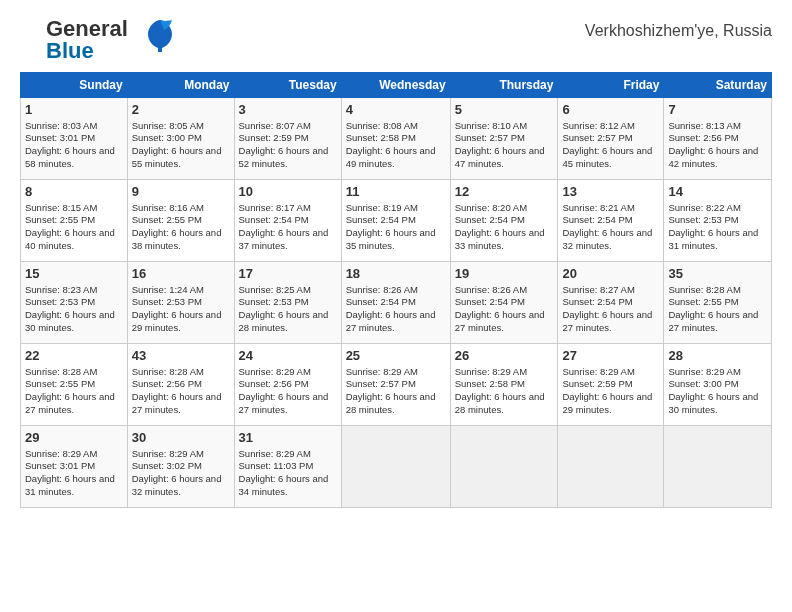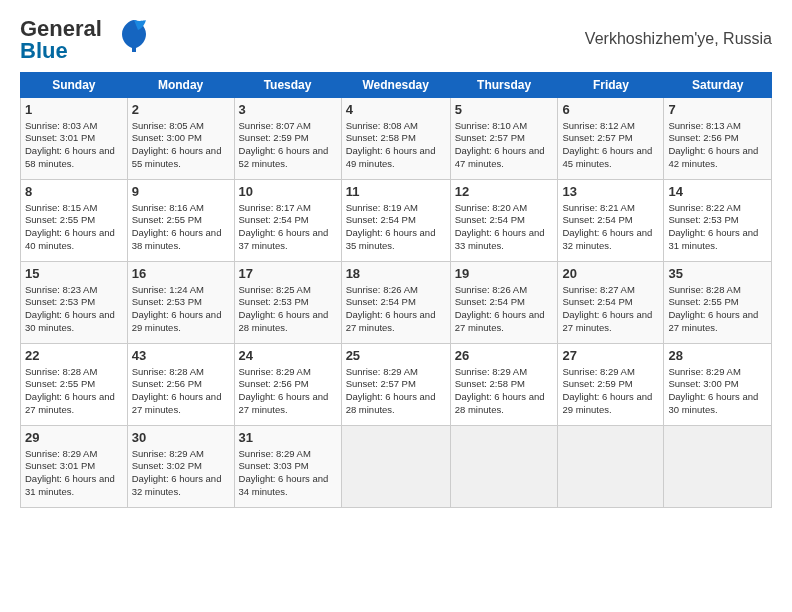--- a/index.html
+++ b/index.html
@@ -23,48 +23,49 @@
     }
     .logo {
       display: flex;
       flex-direction: column;
       align-items: flex-start;
     }
     .logo-row {
       display: flex;
       align-items: center;
       gap: 14px;
+      margin-left: 26px;
     }
     .title-block {
       text-align: right;
     }
     .month-title {
       font-size: 36px;
       font-weight: bold;
       color: #222;
       line-height: 1.1;
     }
     .location {
       font-size: 16px;
       color: #444;
-      margin-top: 12px;
+      margin-top: 4px;
     }
     .calendar {
       width: 100%;
       border-collapse: collapse;
       font-size: 10px;
     }
     .calendar thead tr th {
       background: #1565c0;
       color: #fff;
       padding: 5px 4px;
       font-size: 12px;
       font-weight: bold;
       border: 1px solid #1565c0;
-      text-align: center;
+      text-align: right;
     }
     .calendar tbody tr td {
       border: 1px solid #ccc;
       vertical-align: top;
       padding: 3px 4px;
       height: 82px;
       width: 113px;
       background: #fff;
       color: #333;
       font-size: 9.5px;
@@ -311,21 +312,21 @@
         </td>
           <td>
           <span class="day-num">30</span>
           <span>Sunrise: 8:29 AM</span><br>
           <span>Sunset: 3:02 PM</span><br>
           <span>Daylight: 6 hours and 32 minutes.</span>
         </td>
           <td>
           <span class="day-num">31</span>
           <span>Sunrise: 8:29 AM</span><br>
-          <span>Sunset: 3:03 PM</span><br>
+          <span>Sunset: 11:03 PM</span><br>
           <span>Daylight: 6 hours and 34 minutes.</span>
         </td>
           <td class="empty-cell"></td>
           <td class="empty-cell"></td>
           <td class="empty-cell"></td>
           <td class="empty-cell"></td>
         </tr>
       </tbody>
   </table>
 </div>

